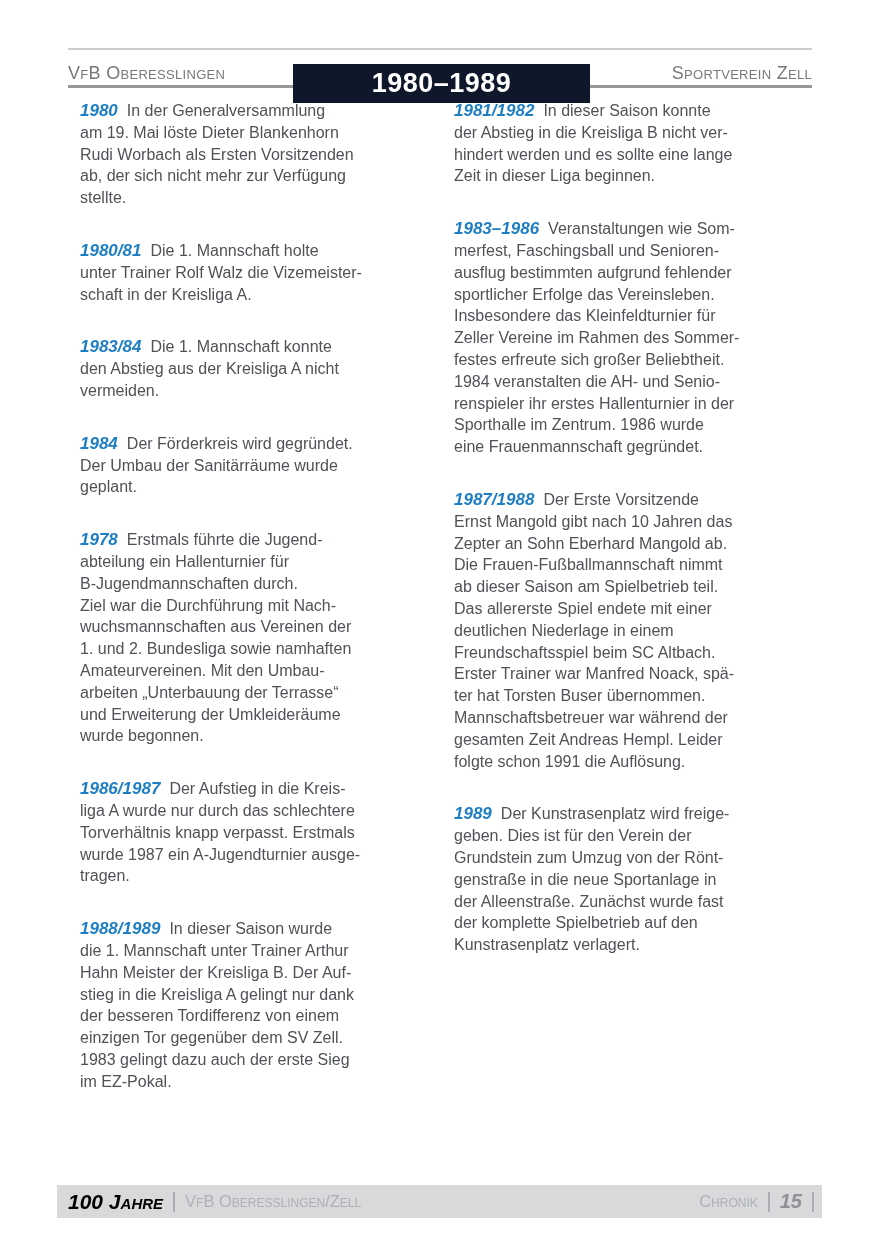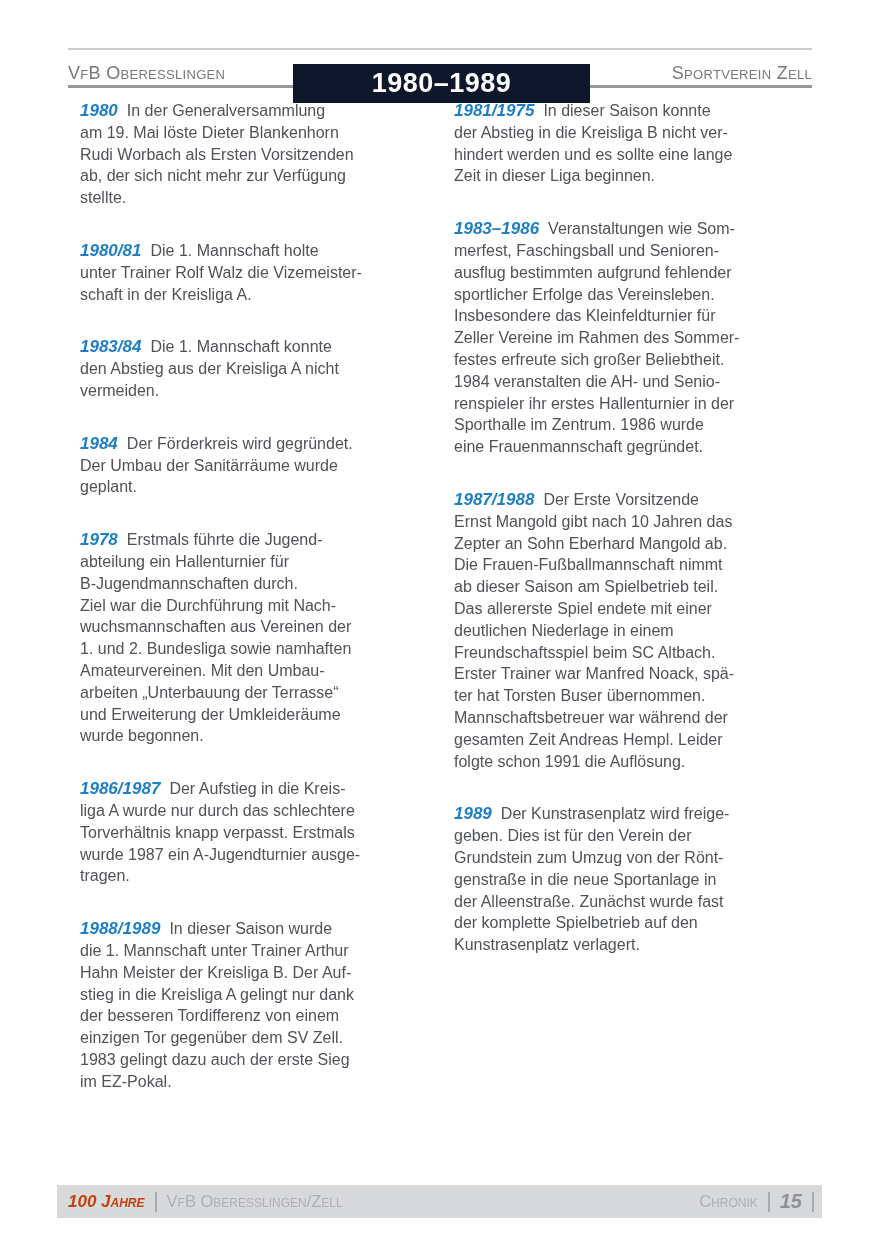--- a/index.html
+++ b/index.html
@@ -71,23 +71,23 @@
   .footer {
     position: absolute; left: 57px; bottom: 32px;
     width: 765px; height: 33px;
     background: #d8d9da;
     display: flex; align-items: center;
     padding: 0 8px 0 11px;
     box-sizing: border-box;
   }
   .f-title {
     font-style: italic; font-weight: bold;
-    font-size: 17px;
+    font-size: 21px;
     font-variant: small-caps;
-    color: #c2410c;
+    color: #000000;
     white-space: nowrap;
   }
   .f-sub, .f-label {
     font-size: 16.5px;
     font-variant: small-caps;
     color: #aeb0b3;
     white-space: nowrap;
   }
   .f-page {
     font-style: italic; font-weight: bold;
@@ -150,21 +150,21 @@
       <p class="entry"><span class="year">1988/1989</span><span class="etext">In dieser Saison wurde
 die 1. Mannschaft unter Trainer Arthur
 Hahn Meister der Kreisliga B. Der Auf-
 stieg in die Kreisliga A gelingt nur dank
 der besseren Tordifferenz von einem
 einzigen Tor gegenüber dem SV Zell.
 1983 gelingt dazu auch der erste Sieg
 im EZ-Pokal.</span></p>
     </div>
     <div class="col">
-      <p class="entry"><span class="year">1981/1975</span><span class="etext">In dieser Saison konnte
+      <p class="entry"><span class="year">1981/1982</span><span class="etext">In dieser Saison konnte
 der Abstieg in die Kreisliga B nicht ver-
 hindert werden und es sollte eine lange
 Zeit in dieser Liga beginnen.</span></p>
       <p class="entry"><span class="year">1983–1986</span><span class="etext">Veranstaltungen wie Som-
 merfest, Faschingsball und Senioren-
 ausflug bestimmten aufgrund fehlender
 sportlicher Erfolge das Vereinsleben.
 Insbesondere das Kleinfeldturnier für
 Zeller Vereine im Rahmen des Sommer-
 festes erfreute sich großer Beliebtheit.

